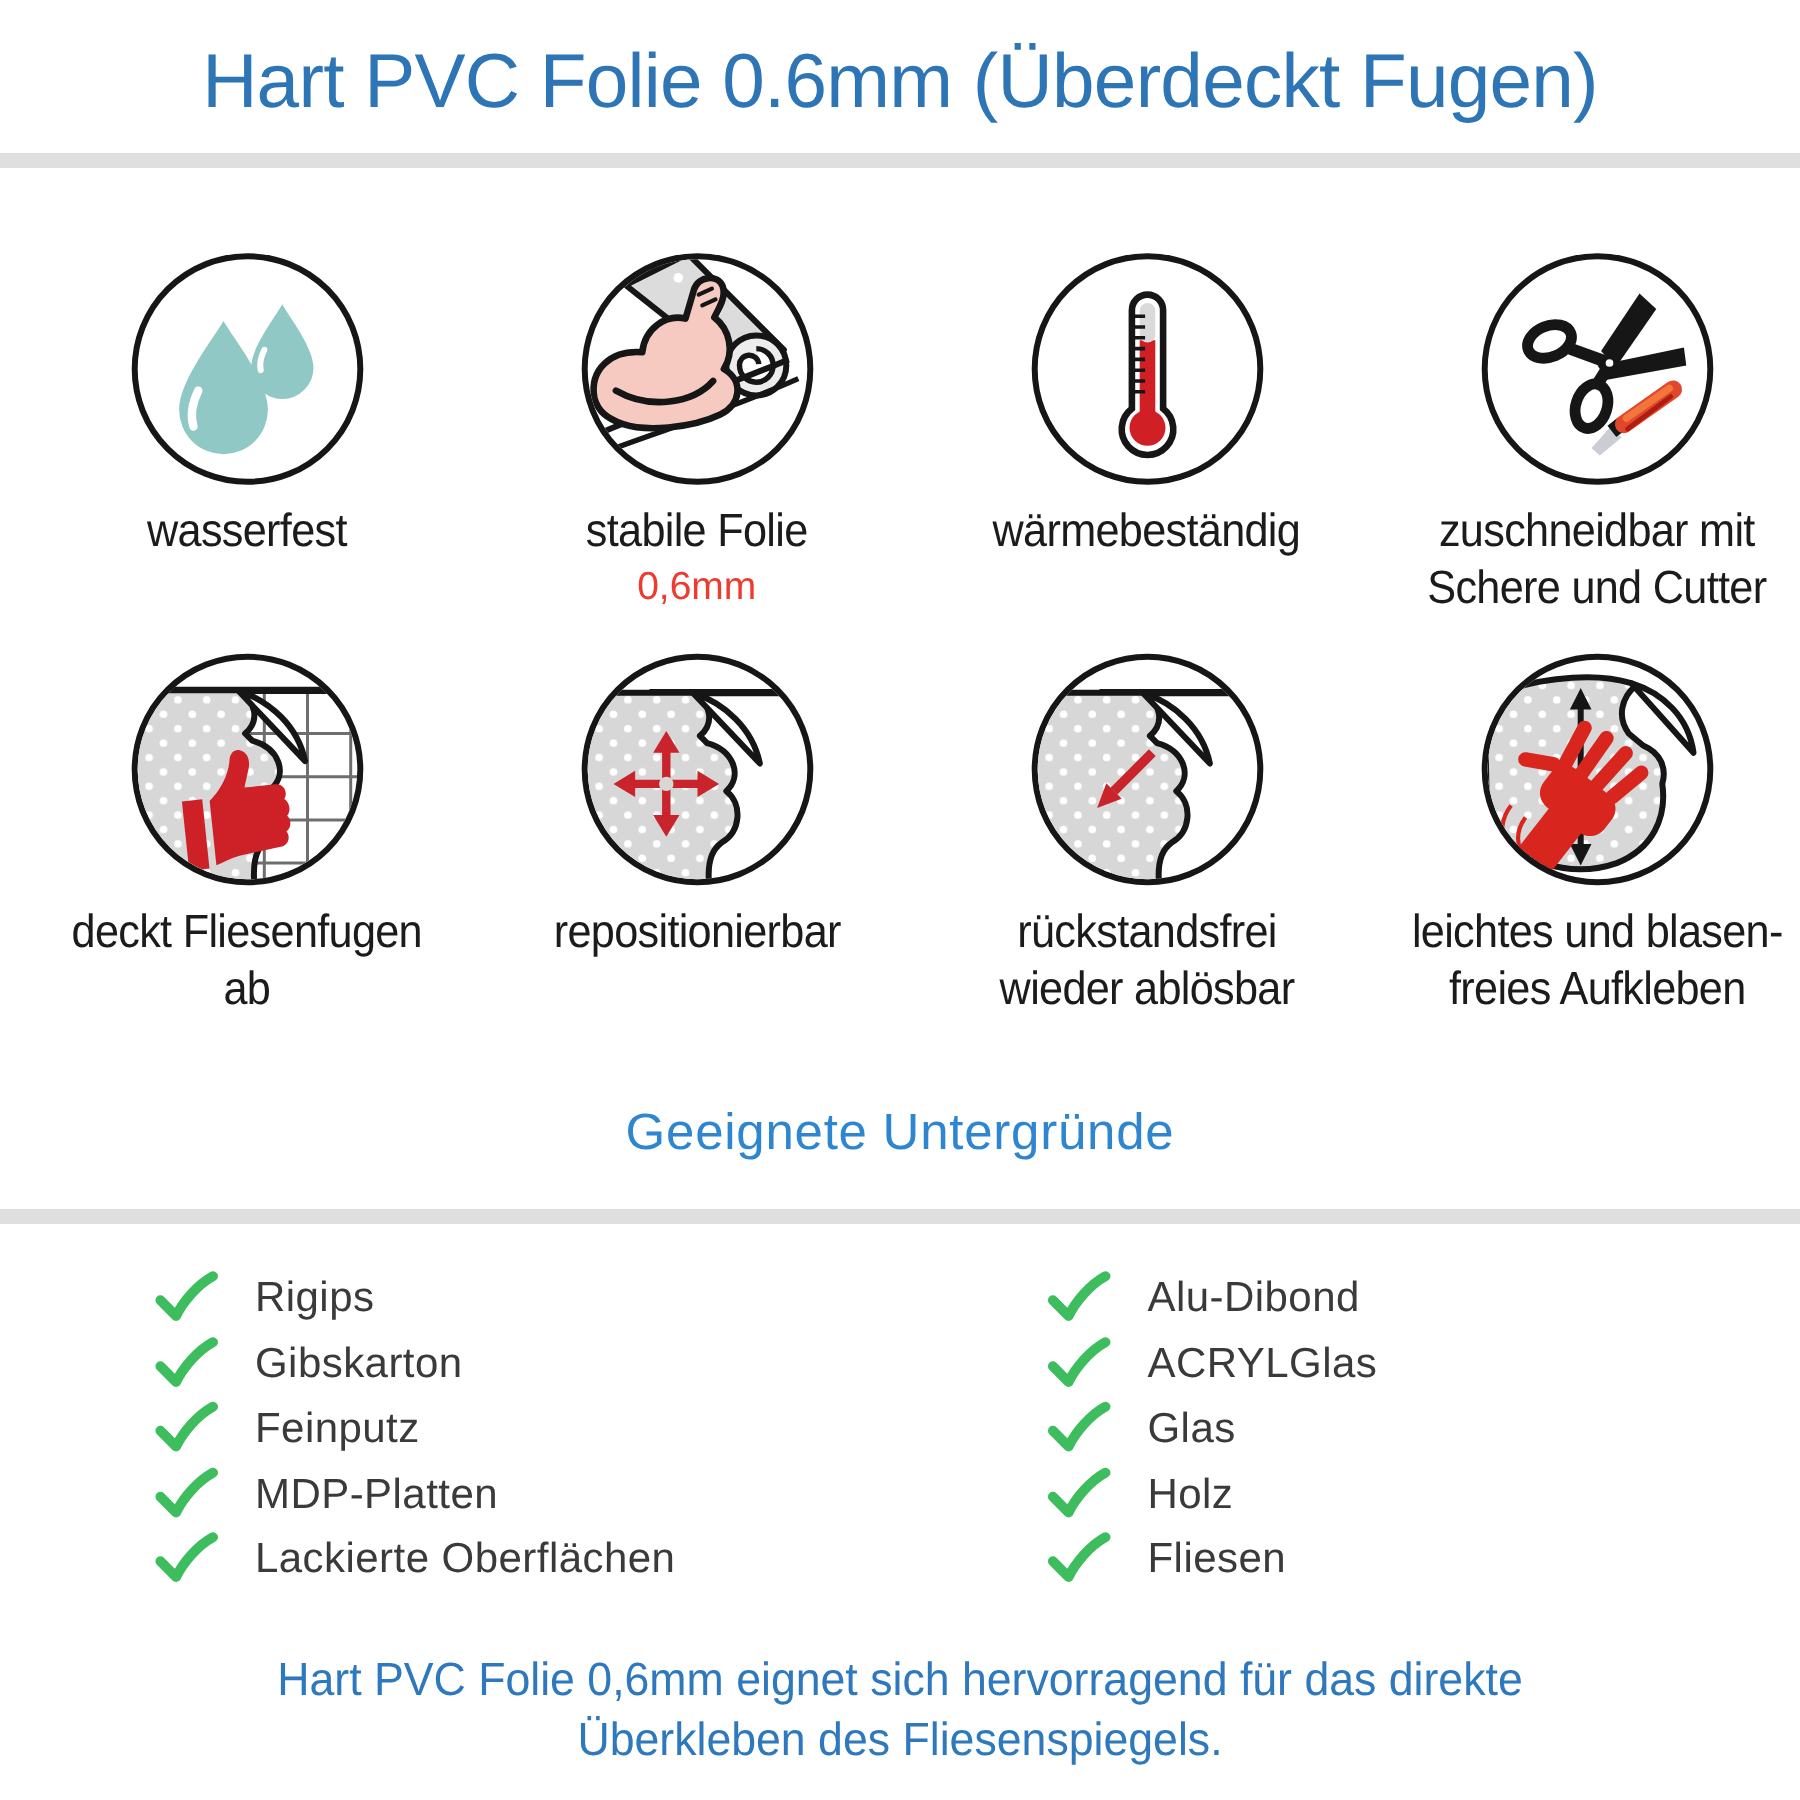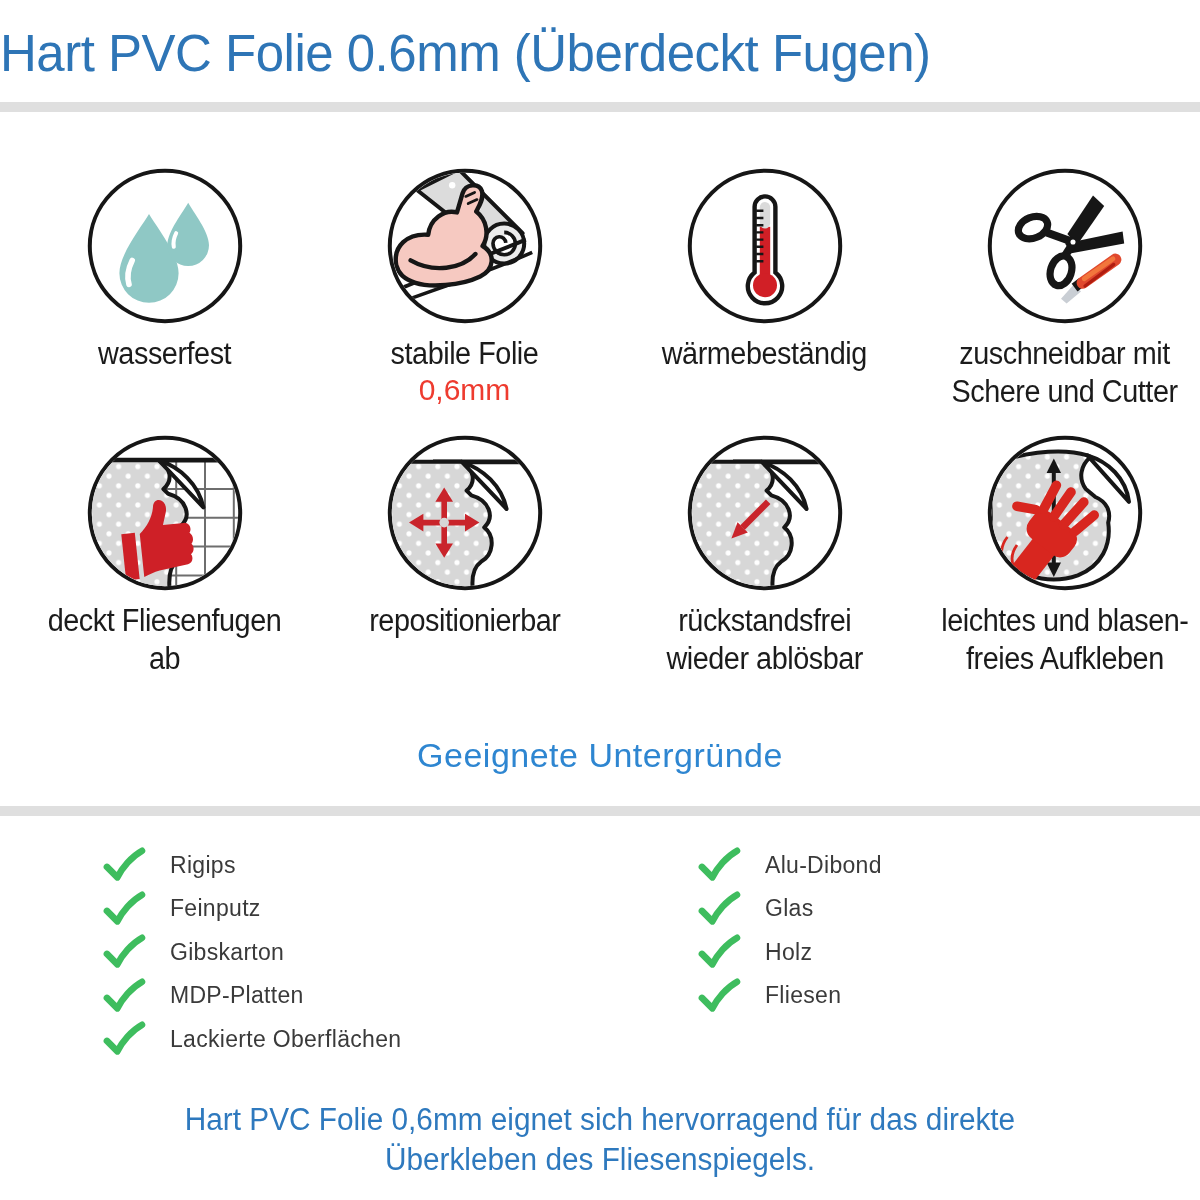--- a/index.html
+++ b/index.html
@@ -1,42 +1,42 @@
 <!DOCTYPE html>
 <html style="--title-blue: #2E75B6; --heading-blue: #2E86D1; --footer-blue: #2E79BE; --accent-red: #EE3B2F; --icon-red: #CE2027; --check-green: #3EBD5E; --divider-gray: #DFDFDF; --drop-teal: #8FC8C5; --foil-gray: #D7D7D7; --skin-pink: #F6C9C1; --text-black: #1B1B1B; --list-text: #3A3A3A;"><head>
 <meta charset="utf-8">
 <style>
   html,body{margin:0;padding:0;background:#fff;}
   #canvas{position:relative;width:1200px;height:1200px;background:#fff;overflow:hidden;
           font-family:"Liberation Sans", sans-serif;}
   .bar{position:absolute;left:0;right:0;height:10px;background:var(--divider-gray,#DFDFDF);}
   #bar1{top:102px;} #bar2{top:806px;}
 
-  .page-title{position:absolute;top:24px;left:0;right:0;text-align:left;
+  .page-title{position:absolute;top:24px;left:0;right:0;text-align:center;
     font-size:51px;font-weight:normal;letter-spacing:-0.5px;color:var(--title-blue,#2E75B6);margin:0;}
 
   .features{position:absolute;top:158px;left:0;right:0;
     display:grid;grid-template-columns:repeat(4,300px);grid-auto-rows:267px;justify-content:center;}
   .feature{display:flex;flex-direction:column;align-items:center;padding-top:8px;padding-left:29px;}
   .icon-wrap{width:160px;height:160px;}
   .icon-wrap svg{display:block;width:160px;height:160px;}
   .flabel{margin-top:9px;text-align:center;font-size:31px;line-height:38px;
     letter-spacing:-0.5px;color:var(--text-black,#1B1B1B);transform:scaleX(0.93);}
-  .fsub{margin-top:1px;text-align:center;font-size:30px;line-height:32px;
+  .fsub{margin-top:1px;text-align:center;font-size:26px;line-height:32px;
     color:var(--accent-red,#EE3B2F);}
 
   .section-heading{position:absolute;top:736px;left:0;right:0;text-align:center;
     font-size:34px;font-weight:normal;letter-spacing:0.5px;color:var(--heading-blue,#2E86D1);margin:0;}
 
   .substrate-list{position:absolute;top:848px;list-style:none;margin:0;padding:0;}
   #substrates-left{left:102px;}
   #substrates-right{left:697px;}
   .substrate-list li{display:flex;align-items:center;height:34px;margin-bottom:9.5px;}
   .substrate-list .check{flex:0 0 auto;margin-right:24px;}
-  .substrate-list span{font-size:23px;letter-spacing:0.3px;color:var(--list-text,#3A3A3A);}
+  .substrate-list span{font-size:28px;letter-spacing:0.3px;color:var(--list-text,#3A3A3A);}
 
   .footer-note{position:absolute;top:1100px;left:0;right:0;text-align:center;
     font-size:31px;line-height:40px;color:var(--footer-blue,#2E79BE);transform:scaleX(0.96);}
 
   .teal{fill:var(--drop-teal,#8FC8C5);}
 </style>
 </head>
 <body>
 
 <div id="canvas">
@@ -290,48 +290,54 @@
     <li>
       <svg class="check" viewBox="0 0 44 38" width="44" height="36">
           <path d="M4,21 L15,32 C20,22 30,10 41,4" fill="none" stroke="#3EBD5E" stroke-width="7" stroke-linecap="round" stroke-linejoin="round"></path>
         </svg>
       <span>Rigips</span>
       </li>
     <li>
       <svg class="check" viewBox="0 0 44 38" width="44" height="36">
           <path d="M4,21 L15,32 C20,22 30,10 41,4" fill="none" stroke="#3EBD5E" stroke-width="7" stroke-linecap="round" stroke-linejoin="round"></path>
         </svg>
+      <span>Gibskarton</span>
+      </li>
+    <li>
+      <svg class="check" viewBox="0 0 44 38" width="44" height="36">
+          <path d="M4,21 L15,32 C20,22 30,10 41,4" fill="none" stroke="#3EBD5E" stroke-width="7" stroke-linecap="round" stroke-linejoin="round"></path>
+        </svg>
       <span>Feinputz</span>
       </li>
     <li>
       <svg class="check" viewBox="0 0 44 38" width="44" height="36">
           <path d="M4,21 L15,32 C20,22 30,10 41,4" fill="none" stroke="#3EBD5E" stroke-width="7" stroke-linecap="round" stroke-linejoin="round"></path>
         </svg>
-      <span>Gibskarton</span>
-      </li>
-    <li>
-      <svg class="check" viewBox="0 0 44 38" width="44" height="36">
-          <path d="M4,21 L15,32 C20,22 30,10 41,4" fill="none" stroke="#3EBD5E" stroke-width="7" stroke-linecap="round" stroke-linejoin="round"></path>
-        </svg>
       <span>MDP-Platten</span>
       </li>
     <li>
       <svg class="check" viewBox="0 0 44 38" width="44" height="36">
           <path d="M4,21 L15,32 C20,22 30,10 41,4" fill="none" stroke="#3EBD5E" stroke-width="7" stroke-linecap="round" stroke-linejoin="round"></path>
         </svg>
       <span>Lackierte Oberflächen</span>
       </li>
   </ul>
 
   <ul class="substrate-list" id="substrates-right">
     <li>
       <svg class="check" viewBox="0 0 44 38" width="44" height="36">
           <path d="M4,21 L15,32 C20,22 30,10 41,4" fill="none" stroke="#3EBD5E" stroke-width="7" stroke-linecap="round" stroke-linejoin="round"></path>
         </svg>
       <span>Alu-Dibond</span>
+      </li>
+    <li>
+      <svg class="check" viewBox="0 0 44 38" width="44" height="36">
+          <path d="M4,21 L15,32 C20,22 30,10 41,4" fill="none" stroke="#3EBD5E" stroke-width="7" stroke-linecap="round" stroke-linejoin="round"></path>
+        </svg>
+      <span>ACRYLGlas</span>
       </li>
     <li>
       <svg class="check" viewBox="0 0 44 38" width="44" height="36">
           <path d="M4,21 L15,32 C20,22 30,10 41,4" fill="none" stroke="#3EBD5E" stroke-width="7" stroke-linecap="round" stroke-linejoin="round"></path>
         </svg>
       <span>Glas</span>
       </li>
     <li>
       <svg class="check" viewBox="0 0 44 38" width="44" height="36">
           <path d="M4,21 L15,32 C20,22 30,10 41,4" fill="none" stroke="#3EBD5E" stroke-width="7" stroke-linecap="round" stroke-linejoin="round"></path>

